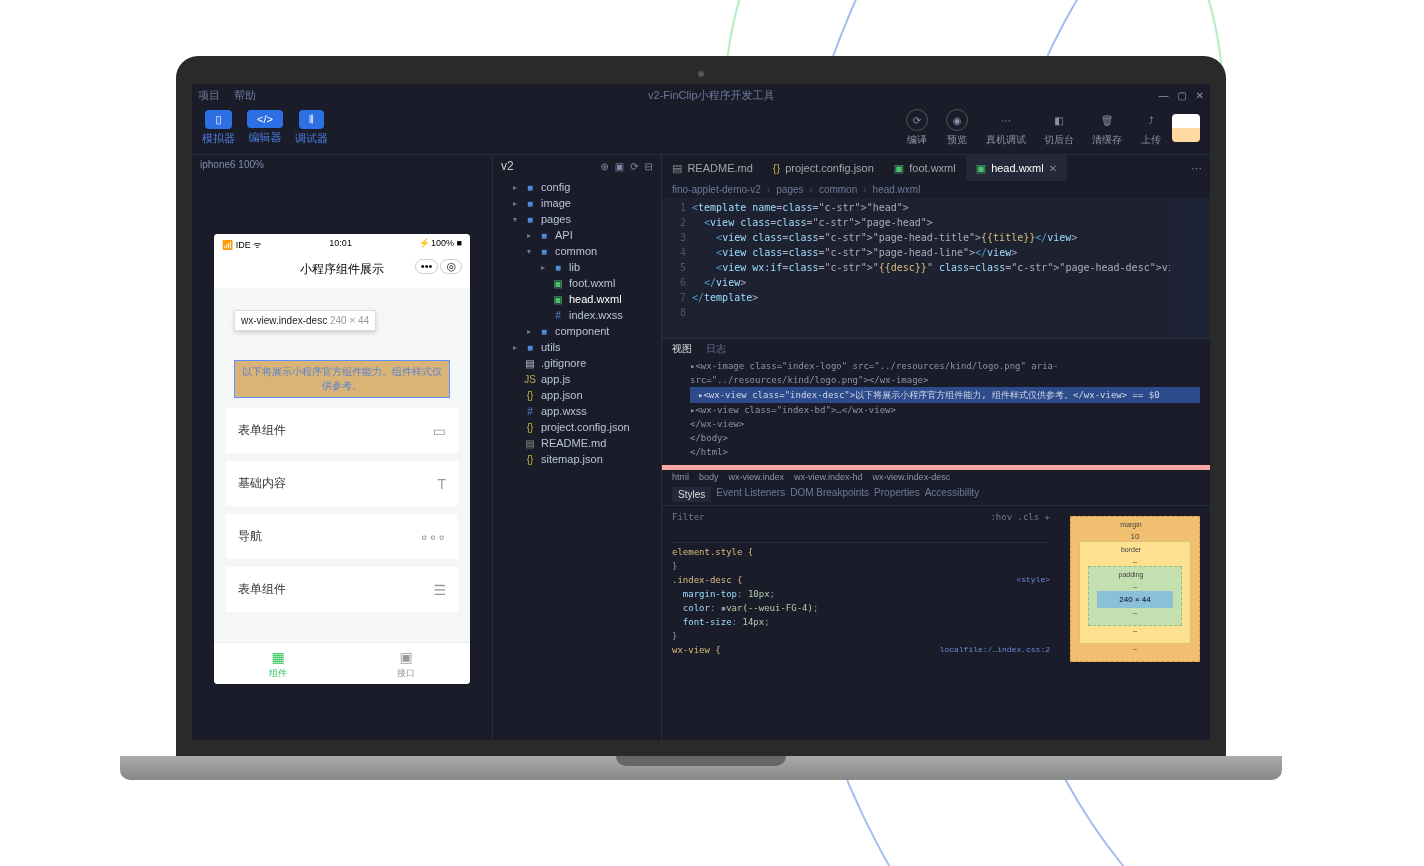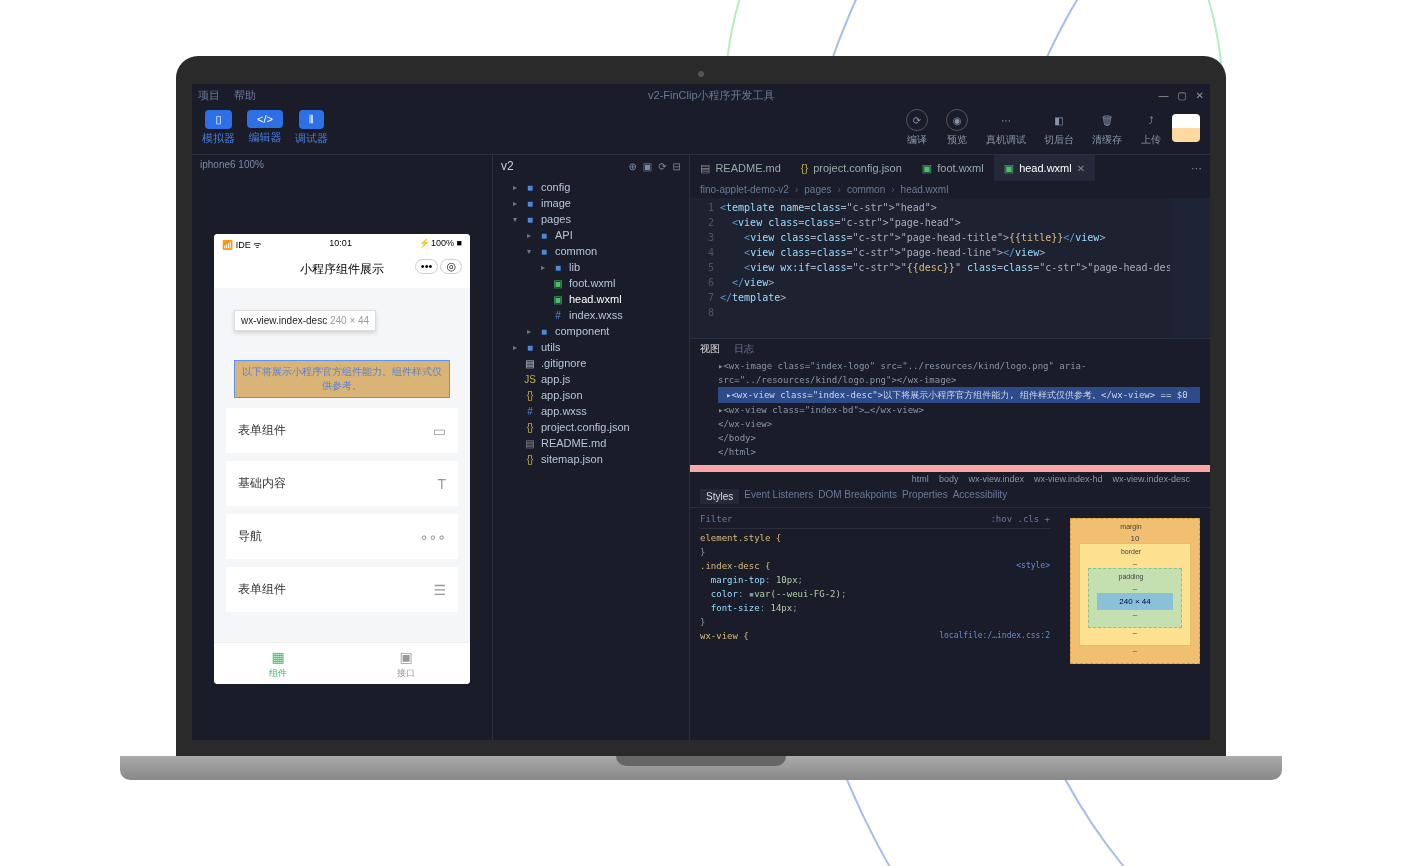--- a/index.html
+++ b/index.html
@@ -57,21 +57,21 @@
 .phone-highlight { margin: 72px 20px 10px; background: #d6a860; opacity: 0.85; border: 1px solid #4080ff; color: #3a6fd0; font-size: 10px; padding: 4px; text-align: center; }
 .phone-list { padding: 0 12px; }
 .phone-item { background: #fff; margin-bottom: 8px; padding: 14px 12px; display: flex; justify-content: space-between; align-items: center; font-size: 12px; color: #333; }
 .phone-item-icon { color: #999; font-size: 14px; }
 .phone-tabbar { position: absolute; bottom: 0; left: 0; right: 0; display: flex; background: #fff; border-top: 1px solid #eee; }
 .phone-tab { flex: 1; text-align: center; padding: 6px 0 4px; font-size: 9px; color: #999; }
 .phone-tab.active { color: #2ec45a; }
 .phone-tab-icon { display: block; font-size: 14px; margin-bottom: 2px; }
 
 
-.tree-panel { width: 198px; border-left: 1px solid #2a2f3f; border-right: 1px solid #2a2f3f; display: flex; flex-direction: column; }
+.tree-panel { width: 170px; border-left: 1px solid #2a2f3f; border-right: 1px solid #2a2f3f; display: flex; flex-direction: column; }
 .tree-head { display: flex; align-items: center; padding: 4px 8px; color: #ccc; font-size: 12px; }
 .tree-head-icons { margin-left: auto; color: #7a8aa8; display: flex; gap: 6px; font-size: 10px; }
 .tree-head-icons span { cursor: pointer; }
 .tree { flex: 1; overflow: auto; padding: 2px 0; }
 .tree-node { display: flex; align-items: center; padding: 2px 4px; color: #b8c4d8; cursor: pointer; font-size: 11px; }
 .tree-node.sel { color: #fff; }
 .tree-arrow { width: 10px; color: #6a7a98; font-size: 8px; }
 .tree-icon { width: 14px; margin-right: 4px; text-align: center; font-size: 10px; }
 .folder-icon { color: #4a8ad8; }
 .file-json { color: #c0ad4a; }
@@ -94,29 +94,29 @@
 .code-lines { flex: 1; padding: 2px 0; line-height: 15px; font-size: 10px; font-family: Menlo, monospace; white-space: pre; overflow: hidden; }
 .c-tag { color: #569cd6; } .c-attr { color: #9cdcfe; } .c-var { color: #d7ba7d; }
 .minimap { width: 40px; background: #20243a; opacity: 0.6; }
 
 
 .devtools { flex: 1; display: flex; flex-direction: column; border-top: 1px solid #2a2f3f; min-height: 0; }
 .dt-tabs { display: flex; gap: 14px; padding: 3px 10px; color: #6a7a98; font-size: 10px; }
 .dt-tabs .active { color: #ddd; }
 .dt-dom { padding: 0 10px 6px 28px; font-family: Menlo, monospace; font-size: 9px; line-height: 14px; color: #8a94a8; overflow: hidden; max-height: 110px; }
 .dt-dom .sel-line { background: #2d4a8a; color: #d0d8e8; padding: 1px 8px; }
-.dt-crumb { padding: 2px 10px; color: #8a94a8; font-size: 9px; border-top: 7px solid #fca5a5; text-align: right; }
+.dt-crumb { padding: 2px 10px; color: #8a94a8; font-size: 9px; border-top: 5px solid #fca5a5; }
 .dt-crumb span { margin-right: 10px; }
 .dt-subtabs { display: flex; gap: 5px; padding: 3px 10px; color: #6a7a98; font-size: 10px; border-bottom: 1px solid #2a2f3f; }
 .dt-subtabs .active { color: #ddd; background: #242838; padding: 2px 6px; }
 .dt-styles { flex: 1; display: flex; min-height: 0; }
 .dt-css { flex: 1; padding: 4px 10px; font-family: Menlo, monospace; font-size: 9px; line-height: 14px; color: #8a94a8; overflow: hidden; }
-.dt-css-head { display: flex; justify-content: space-between; color: #6a7a98; border-bottom: 1px solid #2a2f3f; padding-bottom: 2px; margin-bottom: 2px; }
+.dt-css-head { display: flex; justify-content: space-between; color: #6a7a98; border-bottom: 1px solid #2a2f3f; padding-bottom: 18px; margin-bottom: 2px; }
 .css-sel { color: #d7ba7d; } .css-prop { color: #9cdcfe; } .css-val { color: #b5cea8; }
-.css-link { color: #6a8ad8; text-align: right; font-size: 8px; }
+.css-link { color: #6a8ad8; text-align: right; font-size: 8px; font-family: Liberation Mono, monospace; }
 .box-model { width: 150px; padding: 10px; }
 .bm { border: 1px dashed #d0a040; background: #f0c070; padding: 8px; font-size: 8px; color: #444; text-align: center; }
 .bm-border { border: 1px solid #ddc070; background: #fde090; padding: 8px; }
 .bm-padding { border: 1px dashed #8fc080; background: #c4e0b0; padding: 8px; }
 .bm-content { background: #8ac0d8; padding: 4px 8px; color: #004; }
 .bm-label { position: relative; top: -4px; left: -4px; font-size: 7px; }
 </style>
 </head>
 <body>
 
@@ -408,21 +408,21 @@
                   <span>Filter</span>
                   <span>:hov .cls +</span>
                 </div>
                 <div><span class="css-sel">element.style {</span></div>
                 <div>}</div>
                 <div style="display:flex;justify-content:space-between">
                     <span class="css-sel">.index-desc {</span>
                     <span class="css-link">&lt;style&gt;</span>
                   </div>
                 <div>&nbsp;&nbsp;<span class="css-prop">margin-top</span>: <span class="css-val">10px</span>;</div>
-                <div>&nbsp;&nbsp;<span class="css-prop">color</span>: ▪<span class="css-val">var(--weui-FG-2)</span>;</div>
+                <div>&nbsp;&nbsp;<span class="css-prop">color</span>: ▪<span class="css-val">var(--weui-FG-4)</span>;</div>
                 <div>&nbsp;&nbsp;<span class="css-prop">font-size</span>: <span class="css-val">14px</span>;</div>
                 <div>}</div>
                 <div style="display:flex;justify-content:space-between">
                     <span class="css-sel">wx-view {</span>
                     <span class="css-link">localfile:/…index.css:2</span>
                   </div>
               </div>
               <div class="box-model">
                 <div class="bm">
                   <div class="bm-label">margin</div>

